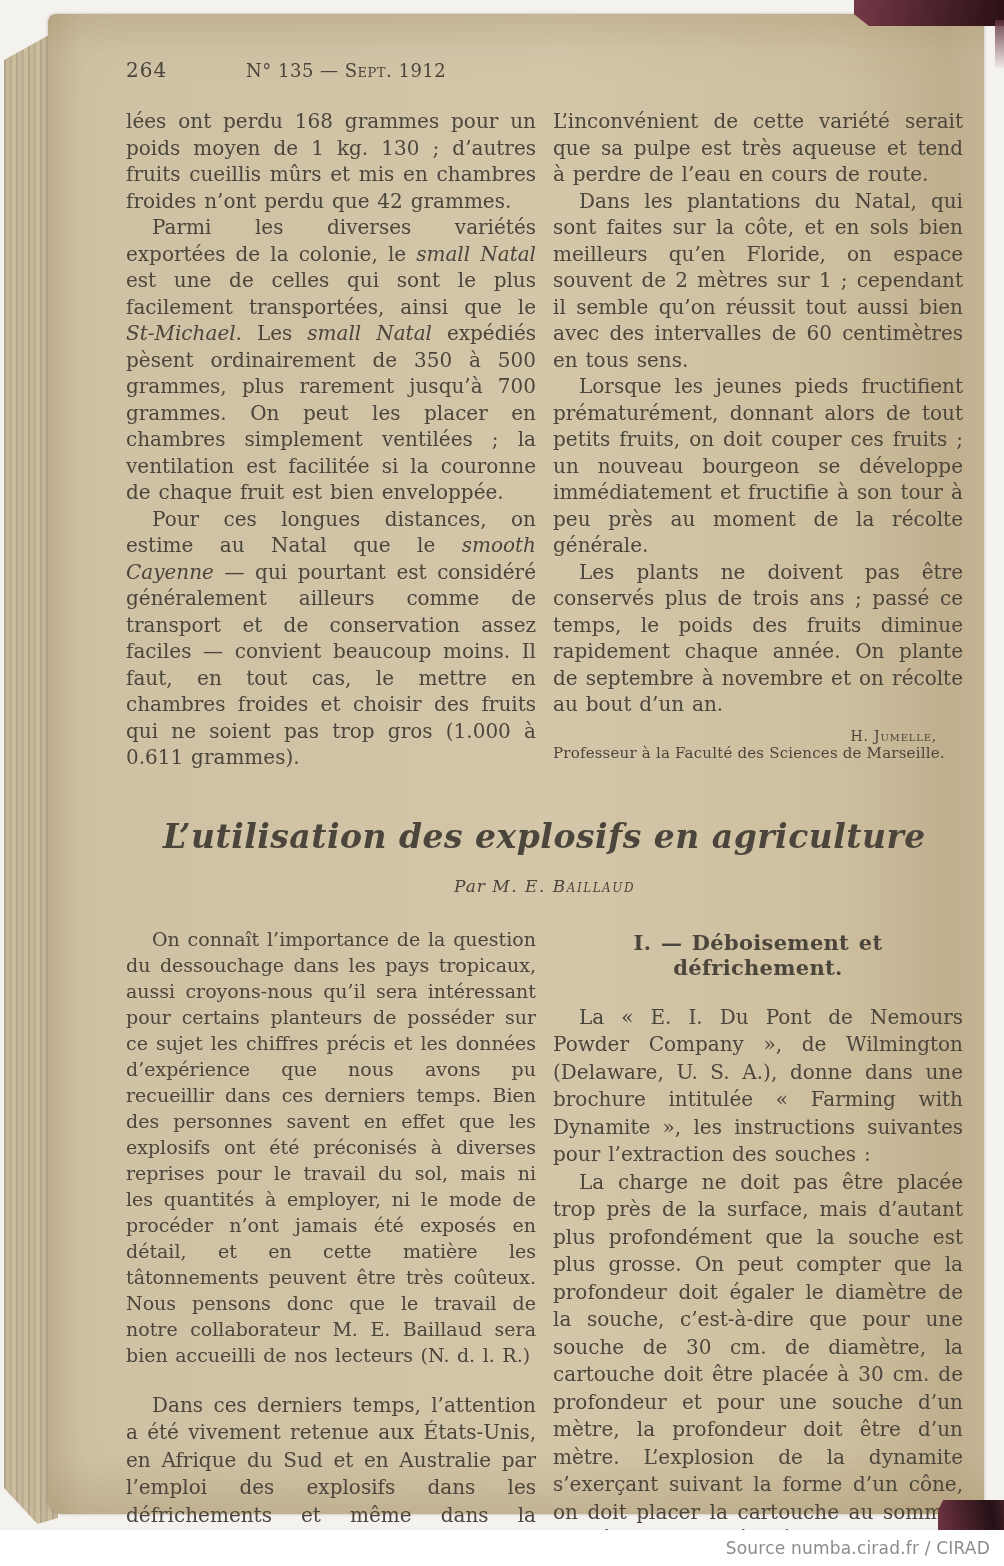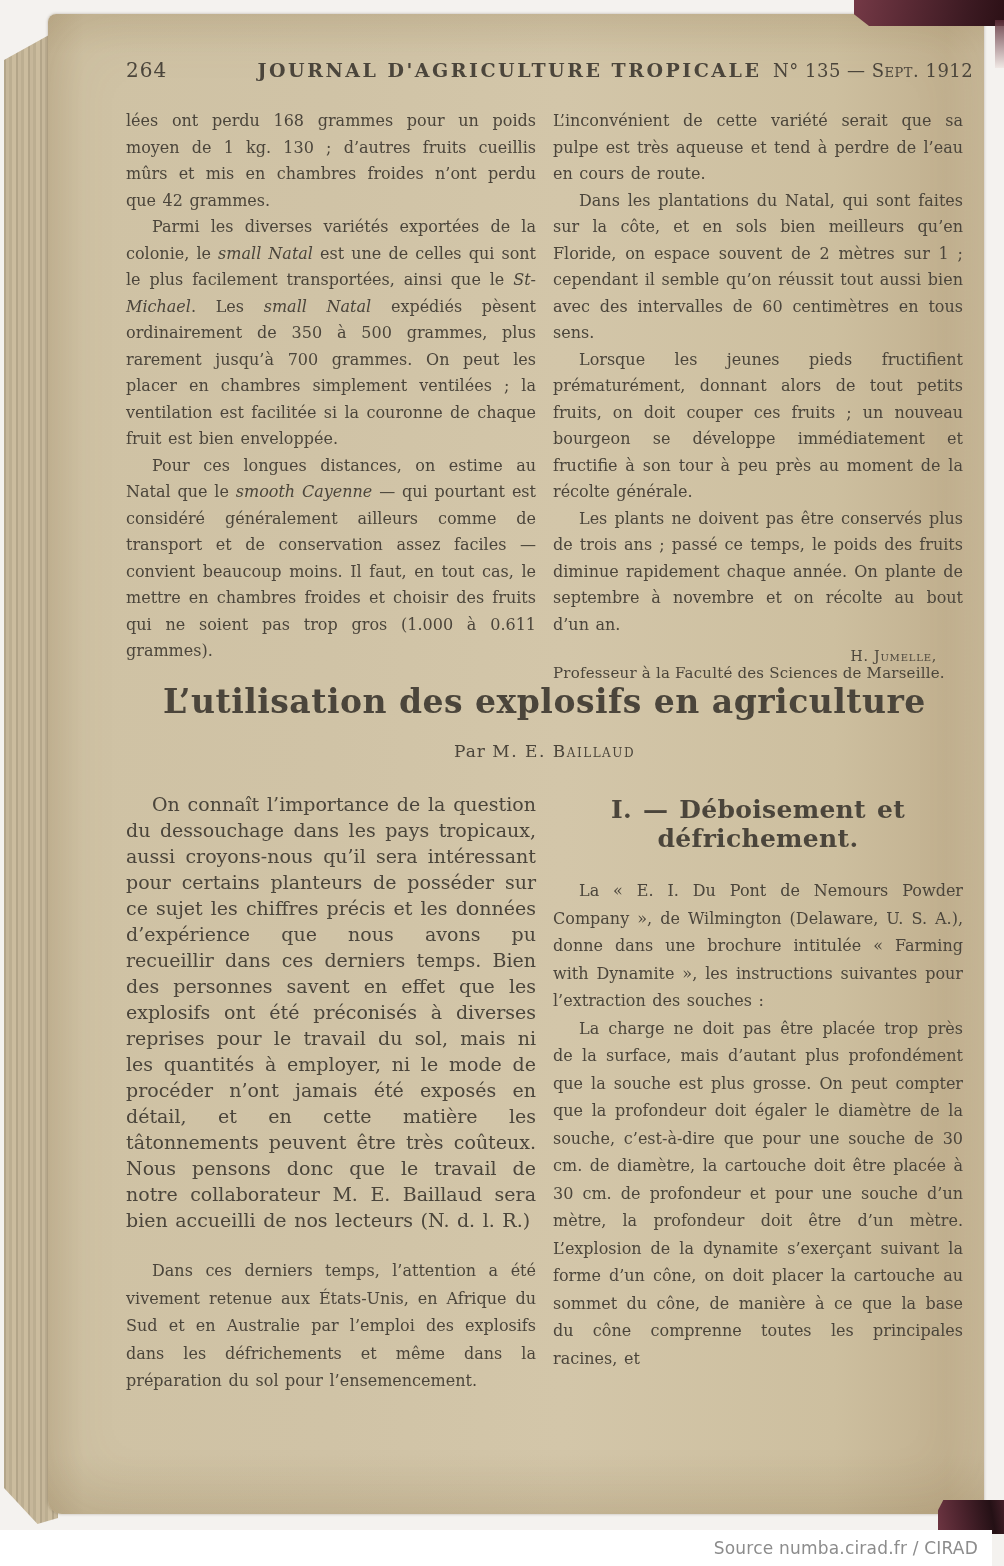--- a/index.html
+++ b/index.html
@@ -49,79 +49,78 @@
     background:linear-gradient(180deg,#5a2a35,#efe6e2);
     opacity:.85;
   }
   .cover-br{
     position:absolute;right:0;top:1500px;width:66px;height:34px;
     background:linear-gradient(80deg,#6d3542 0,#4a222c 40%,#241015 80%,#431f28 100%);
     clip-path:polygon(8% 0,100% 0,100% 100%,0 100%,0 30%);
   }
   
   .footer-bar{
-    position:absolute;left:0;right:12px;top:1530px;height:36px;
+    position:absolute;left:0;right:0;top:1530px;height:36px;
     background:var(--footer-bg,#ffffff);
     display:flex;align-items:center;justify-content:flex-end;
   }
   .footer-bar .src{
     font-family:"DejaVu Sans", sans-serif;
     font-size:17px;color:var(--footer-text,#8c8c8c);
     padding-right:14px;letter-spacing:.2px;
   }
 
   
   .content{padding:44px 21px 0 78px;}
   .masthead{display:flex;align-items:baseline;}
   .masthead .pnum{width:120px;font-size:20px;letter-spacing:1px;}
   .masthead .jtitle{flex:1;text-align:center;font-size:19px;font-weight:700;letter-spacing:2.5px;white-space:nowrap;}
   .masthead .issue{width:190px;text-align:right;font-size:18px;font-variant:small-caps;letter-spacing:.5px;white-space:nowrap;}
 
   .cols{display:flex;gap:17px;}
   .col{flex:1;min-width:0;}
   .col p{
-    margin:0;font-size:16px;line-height:26.5px;text-align:justify;
+    margin:0;font-size:20px;line-height:26.5px;text-align:justify;
     text-indent:26px;word-spacing:1.5px;
   }
   .col.cont p:first-child{text-indent:0;}
   .a1{margin-top:26px;}
 
   .sig-name{
     text-align:right;padding-right:26px;margin-top:10px;
     font-variant:small-caps;font-size:14px;letter-spacing:.8px;
   }
   .sig-title{font-size:15px;letter-spacing:.2px;}
 
-  .a2-head{text-align:center;}
+  .a2-head{margin-top:46px;text-align:center;font-style:italic;}
   .a2-title{font-size:33px;font-weight:700;letter-spacing:.5px;margin:0;}
   .a2-byline{margin-top:20px;font-size:17px;letter-spacing:1px;}
   .a2-byline .sc{font-variant:small-caps;letter-spacing:1.5px;}
 
   .a2{margin-top:30px;}
   .note p{font-size:19px;line-height:26px;}
   .a2-left-paras{margin-top:24px;}
   .a2-left-paras p, .a2-right p{line-height:27.5px;}
   .sec-heading{
-    text-align:center;font-weight:700;font-size:25px;
+    text-align:center;font-weight:700;font-size:21px;
     margin:4px 0 24px 0;word-spacing:2px;letter-spacing:.3px;
   }
 </style>
 </head>
 <body>
 
 <div class="stage">
 
   <div class="edge-stack"></div>
 
   <div class="page">
     <div class="content">
 
       <div class="masthead">
         <div class="pnum">264</div>
-        <div class="jtitle">JOURNAL D'AGRICULTURE TROPICALE</div>
         <div class="issue">N° 135 — Sept. 1912</div>
       </div>
 
       <div class="cols a1">
         <div class="col cont">
             <p><span>lées ont perdu 168 grammes pour un poids moyen de 1 kg. 130 ; d’autres fruits cueillis mûrs et mis en chambres froides n’ont perdu que 42 grammes.</span></p>
             <p><span>Parmi les diverses variétés exportées de la colonie, le </span><i>small Natal</i><span> est une de celles qui sont le plus facilement transportées, ainsi que le </span><i>St-Michael</i><span>. Les </span><i>small Natal</i><span> expédiés pèsent ordinairement de 350 à 500 grammes, plus rarement jusqu’à 700 grammes. On peut les placer en chambres simplement ventilées ; la ventilation est facilitée si la couronne de chaque fruit est bien enveloppée.</span></p>
             <p><span>Pour ces longues distances, on estime au Natal que le </span><i>smooth Cayenne</i><span> — qui pourtant est considéré généralement ailleurs comme de transport et de conservation assez faciles — convient beaucoup moins. Il faut, en tout cas, le mettre en chambres froides et choisir des fruits qui ne soient pas trop gros (1.000 à 0.611 grammes).</span></p>
           </div>
         <div class="col cont">

